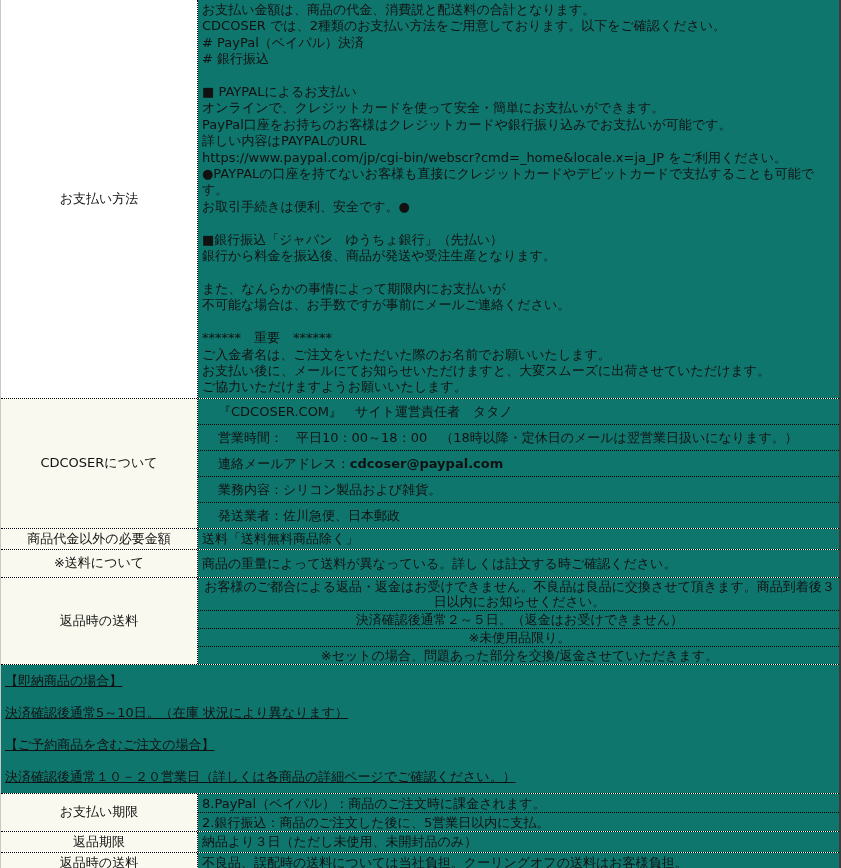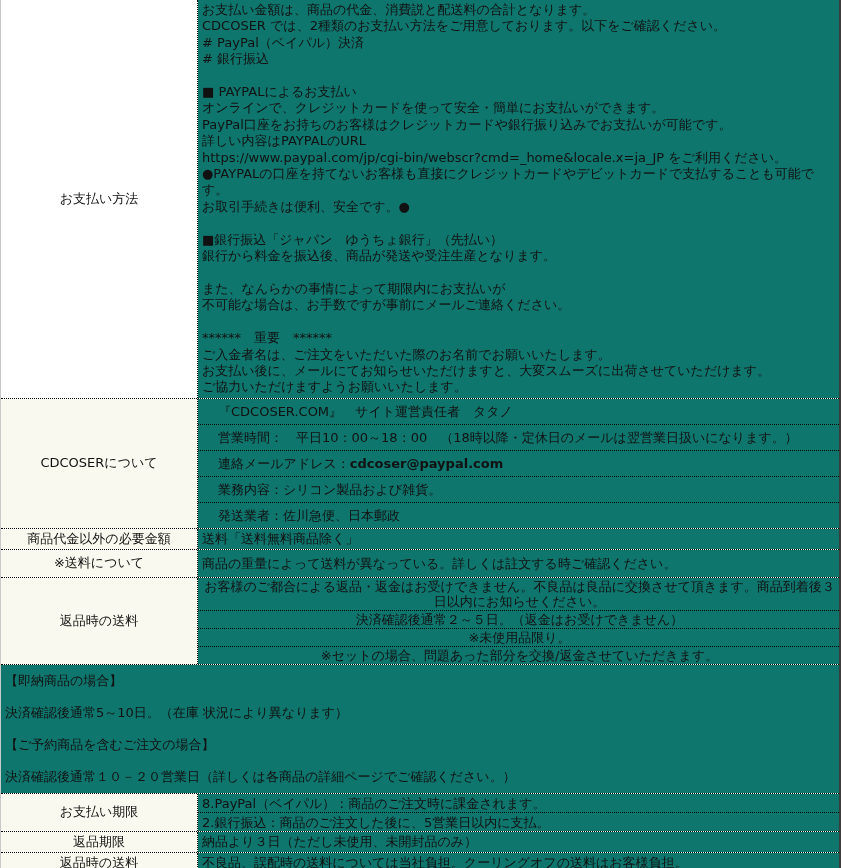--- a/index.html
+++ b/index.html
@@ -47,21 +47,21 @@
   .cell {
     border-top: 1px dotted #000;
     padding: 3px 2px 3px 4px;
     line-height: 15px;
   }
   .cell:first-child { border-top: none; }
   .pre { white-space: pre-line; }
   .pay-body { padding: 2px 2px 2px 4px; line-height: 16.4px; }
   .about-cell { padding: 6px 2px 5px 20px; line-height: 14px; }
   .defect-cell { padding: 1px 2px 1px 4px; line-height: 15px; text-align: center; }
-  .delivery-body { padding: 8px 2px 8px 4px; line-height: 16px; }
+  .delivery-body { padding: 8px 2px 8px 4px; line-height: 16px; text-decoration: underline; }
   .deadline-cell { padding: 2px 2px 1px 4px; line-height: 15px; }
   .tight { padding: 2px 2px 2px 4px; }
   .mid { padding: 6px 13px 6px 4px; }
   b.email { font-weight: bold; }
 </style>
 </head>
 <body>
 
 <div class="shop-table">
 

